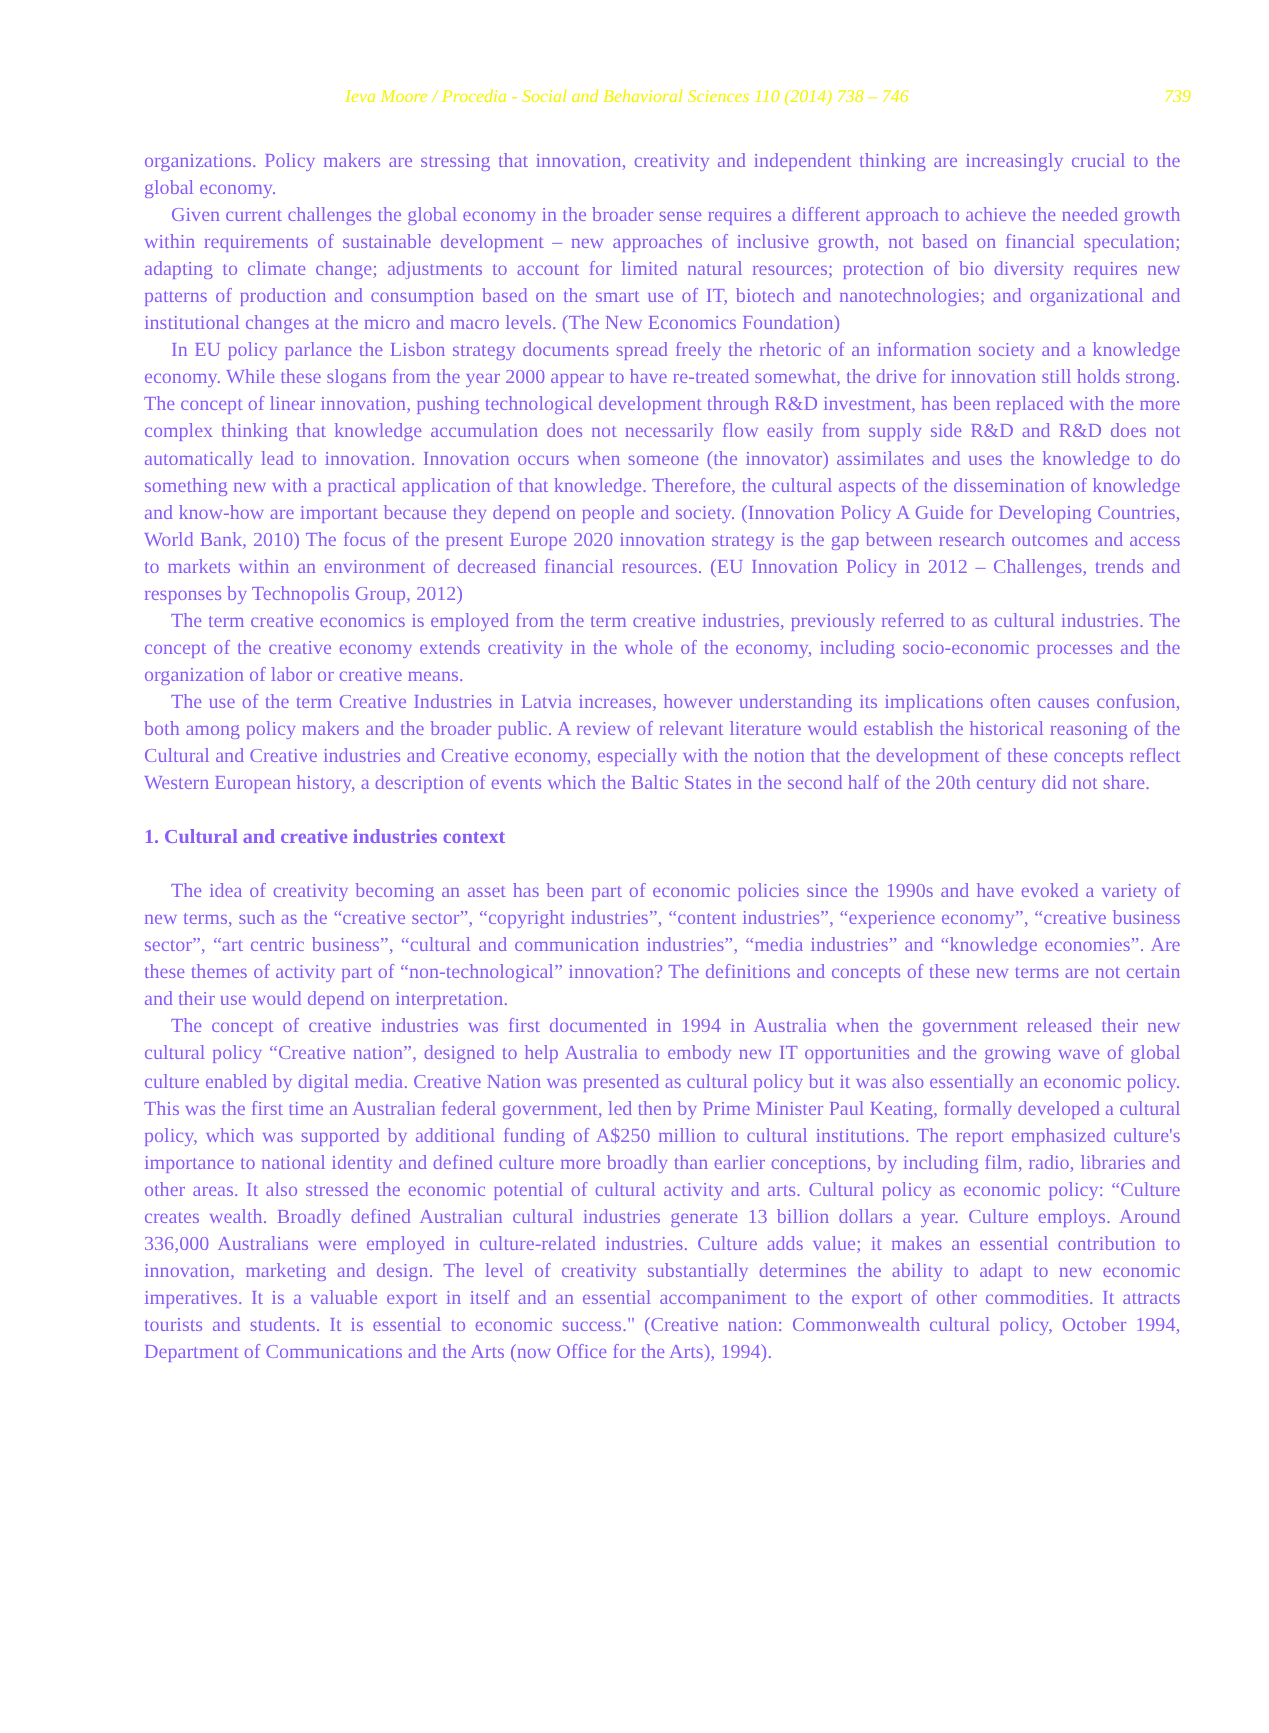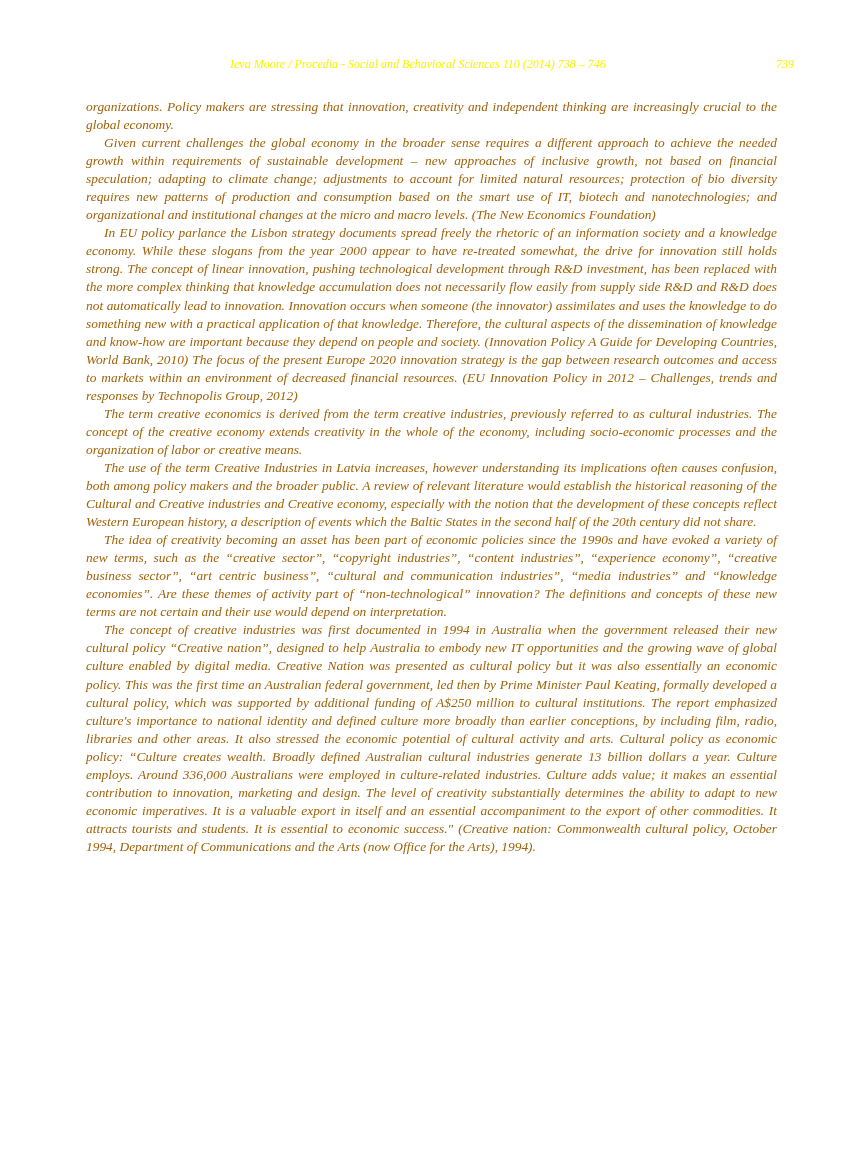--- a/index.html
+++ b/index.html
@@ -5,39 +5,40 @@
   html, body { margin: 0; padding: 0; background: #ffffff; }
   body { width: 846px; height: 1155px; position: relative; overflow: hidden; }
   .running-head {
     position: absolute; top: 57px; left: 0; width: 846px; height: 18px;
     font-family: "Liberation Serif", serif; font-style: italic; font-size: 12px;
     color: #f5f500;
   }
   .running-head .citation { position: absolute; left: 230px; top: 0; white-space: nowrap; }
   .running-head .page-num { position: absolute; left: 776px; top: 0; white-space: nowrap; text-align: right; }
   .body-text {
-    position: absolute; left: 86px; top: 98px; width: 691px;
+    position: absolute; left: 96px; top: 98px; width: 691px;
     font-family: "Liberation Serif", serif; font-size: 13.4px; line-height: 18.05px;
-    color: #a16207; text-align: justify; font-style: italic;
+    color: #8b5cf6; text-align: justify;
   }
   .body-text p { margin: 0; }
   .body-text p.indent { text-indent: 18px; }
   .section-heading {
     font-weight: bold; margin: 9px 0 18px 0 !important; text-align: left;
   }
 </style>
 </head>
 <body>
 
 <div class="running-head">
   <span class="citation">Ieva Moore / Procedia - Social and Behavioral Sciences 110 (2014) 738 – 746</span>
   <span class="page-num">739</span>
 </div>
 
 <div class="body-text">
   <p>organizations. Policy makers are stressing that innovation, creativity and independent thinking are increasingly crucial to the global economy.</p>
   <p class="indent">Given current challenges the global economy in the broader sense requires a different approach to achieve the needed growth within requirements of sustainable development – new approaches of inclusive growth, not based on financial speculation; adapting to climate change; adjustments to account for limited natural resources; protection of bio diversity requires new patterns of production and consumption based on the smart use of IT, biotech and nanotechnologies; and organizational and institutional changes at the micro and macro levels. (The New Economics Foundation)</p>
   <p class="indent">In EU policy parlance the Lisbon strategy documents spread freely the rhetoric of an information society and a knowledge economy. While these slogans from the year 2000 appear to have re-treated somewhat, the drive for innovation still holds strong. The concept of linear innovation, pushing technological development through R&amp;D investment, has been replaced with the more complex thinking that knowledge accumulation does not necessarily flow easily from supply side R&amp;D and R&amp;D does not automatically lead to innovation. Innovation occurs when someone (the innovator) assimilates and uses the knowledge to do something new with a practical application of that knowledge. Therefore, the cultural aspects of the dissemination of knowledge and know-how are important because they depend on people and society. (Innovation Policy A Guide for Developing Countries, World Bank, 2010) The focus of the present Europe 2020 innovation strategy is the gap between research outcomes and access to markets within an environment of decreased financial resources. (EU Innovation Policy in 2012 – Challenges, trends and responses by Technopolis Group, 2012)</p>
-  <p class="indent">The term creative economics is derived from the term creative industries, previously referred to as cultural industries. The concept of the creative economy extends creativity in the whole of the economy, including socio-economic processes and the organization of labor or creative means.</p>
+  <p class="indent">The term creative economics is employed from the term creative industries, previously referred to as cultural industries. The concept of the creative economy extends creativity in the whole of the economy, including socio-economic processes and the organization of labor or creative means.</p>
   <p class="indent">The use of the term Creative Industries in Latvia increases, however understanding its implications often causes confusion, both among policy makers and the broader public. A review of relevant literature would establish the historical reasoning of the Cultural and Creative industries and Creative economy, especially with the notion that the development of these concepts reflect Western European history, a description of events which the Baltic States in the second half of the 20th century did not share.</p>
+  <p class="section-heading" style="margin-top:18px !important;">1.  Cultural and creative industries context</p>
   <p class="indent">The idea of creativity becoming an asset has been part of economic policies since the 1990s and have evoked a variety of new terms, such as the “creative sector”, “copyright industries”, “content industries”, “experience economy”, “creative business sector”, “art centric business”, “cultural and communication industries”, “media industries” and “knowledge economies”. Are these themes of activity part of “non-technological” innovation?  The definitions and concepts of these new terms are not certain and their use would depend on interpretation.</p>
   <p class="indent">The concept of creative industries was first documented in 1994 in Australia when the government released their new cultural policy “Creative nation”, designed to help Australia to embody new IT opportunities and the growing wave of global culture enabled by digital media. Creative Nation was presented as cultural policy but it was also essentially an economic policy. This was the first time an Australian federal government, led then by Prime Minister Paul Keating, formally developed a cultural policy, which was supported by additional funding of A$250 million to cultural institutions. The report emphasized culture's importance to national identity and defined culture more broadly than earlier conceptions, by including film, radio, libraries and other areas. It also stressed the economic potential of cultural activity and arts. Cultural policy as economic policy: “Culture creates wealth. Broadly defined Australian cultural industries generate 13 billion dollars a year. Culture employs. Around 336,000 Australians were employed in culture-related industries. Culture adds value; it makes an essential contribution to innovation, marketing and design. The level of creativity substantially determines the ability to adapt to new economic imperatives. It is a valuable export in itself and an essential accompaniment to the export of other commodities. It attracts tourists and students. It is essential to economic success." (Creative nation: Commonwealth cultural policy, October 1994, Department of Communications and the Arts (now Office for the Arts), 1994).</p>
 </div>
 
 </body></html>

